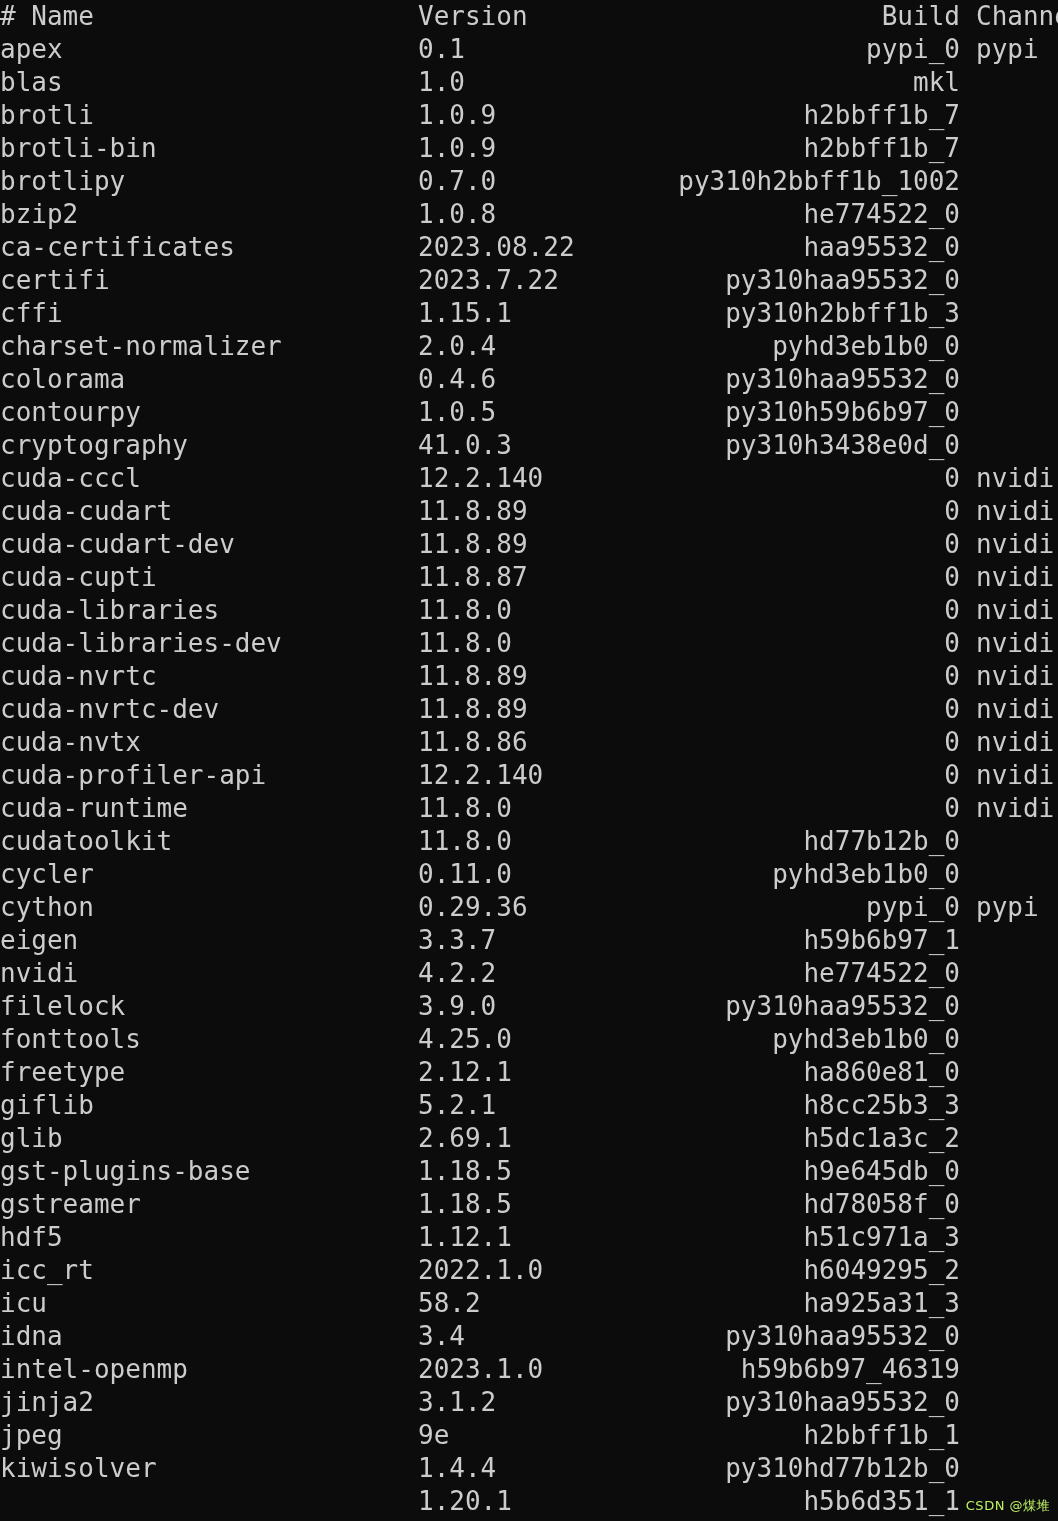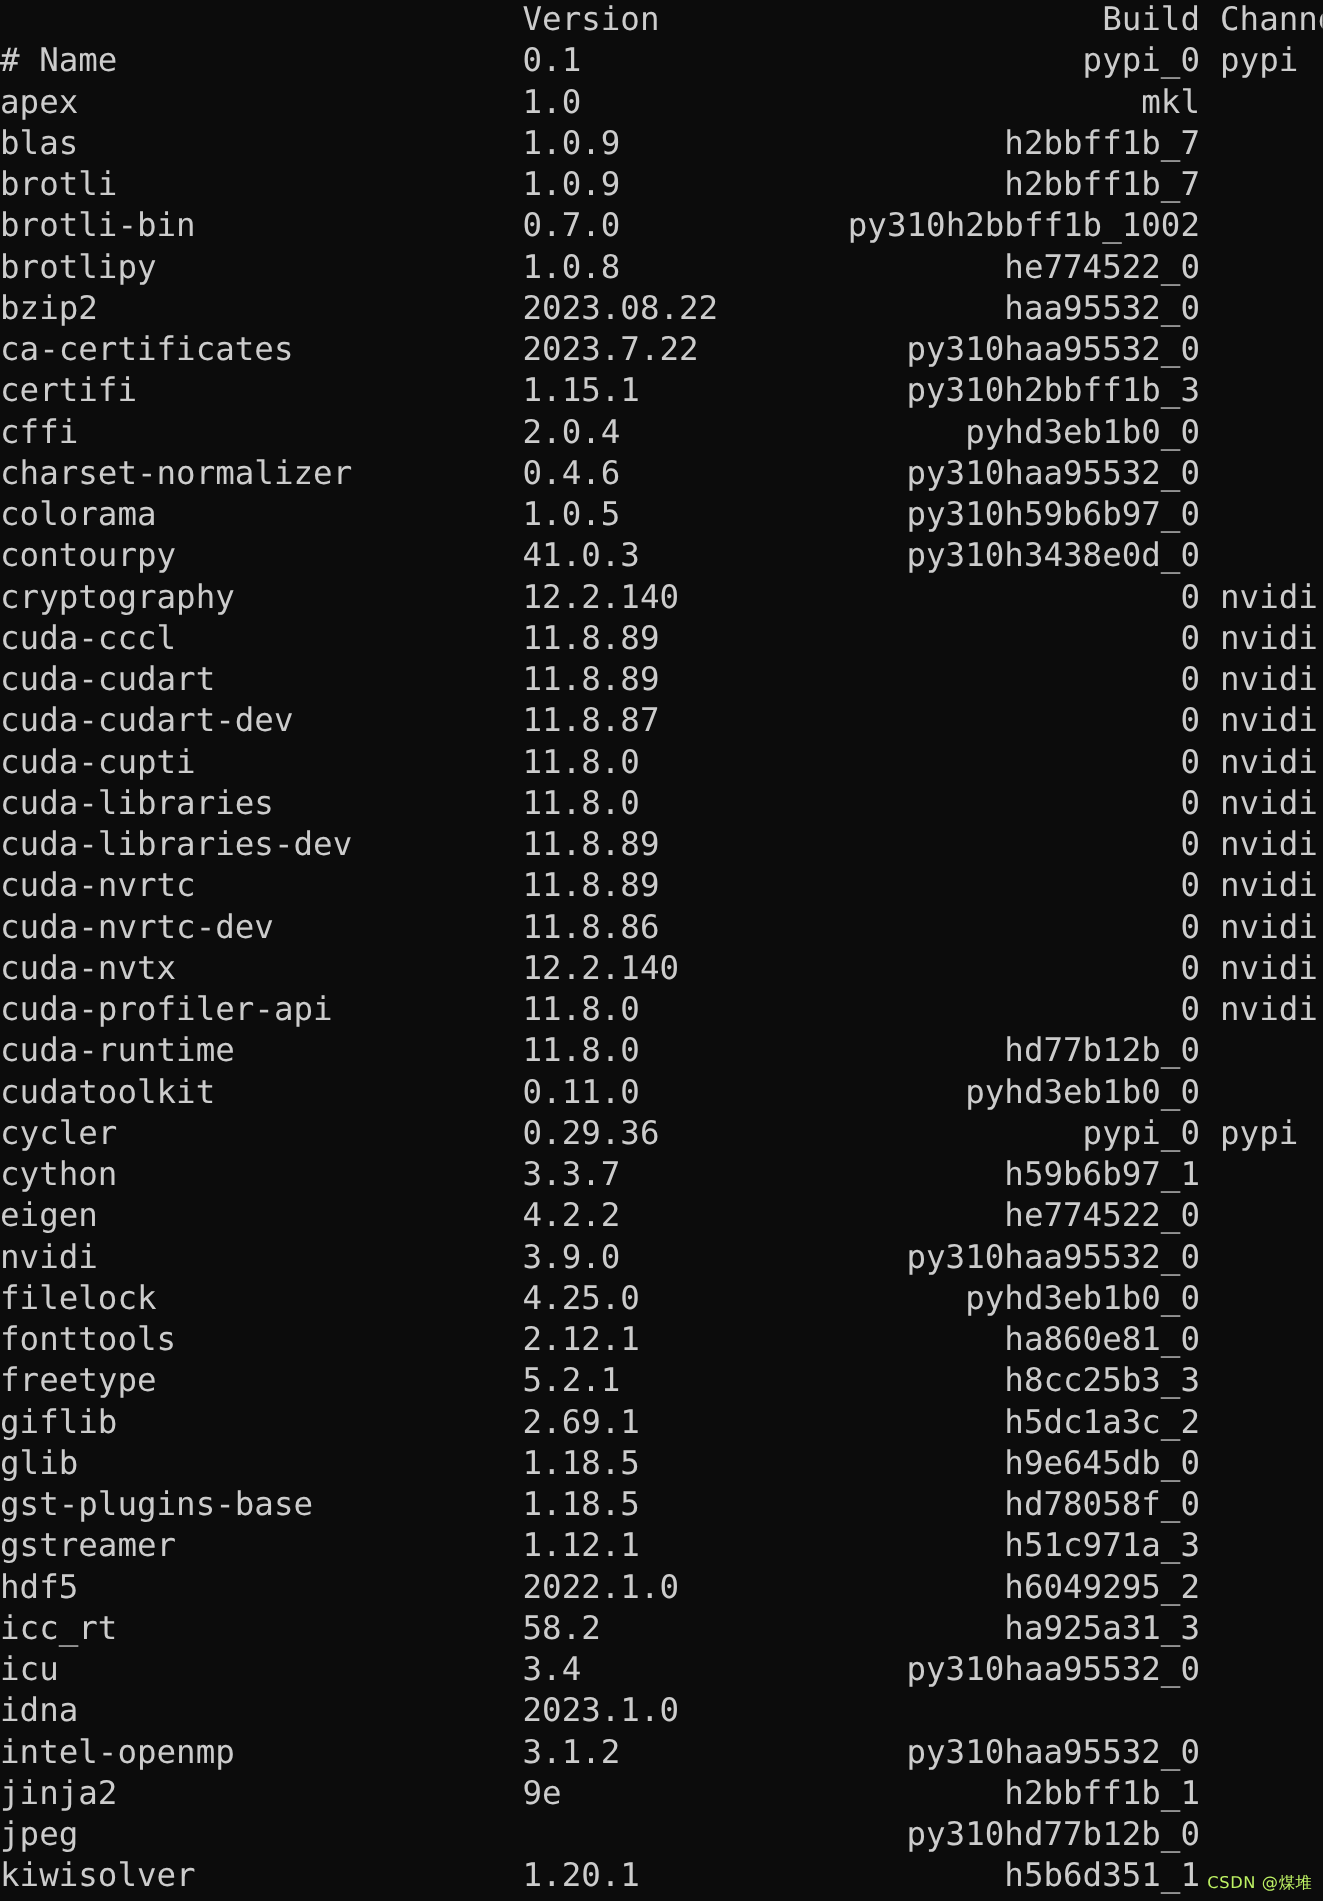--- a/index.html
+++ b/index.html
@@ -43,21 +43,20 @@
   
   .cell {
     position: absolute;
     top: 0;
     white-space: pre;
   }
   .c-name {
     left: 0px;
     width: 418px;
     text-align: left;
-    margin-top: 33px;
   }
   .c-version {
     left: 418px;
     width: 240px;
     text-align: left;
   }
   .c-build {
     left: 448px;
     width: 512px;
     text-align: right;
@@ -126,21 +125,21 @@
       <div class="row"><span class="cell c-name">fonttools</span><span class="cell c-version">4.25.0</span><span class="cell c-build">pyhd3eb1b0_0</span><span class="cell c-channel"></span></div>
       <div class="row"><span class="cell c-name">freetype</span><span class="cell c-version">2.12.1</span><span class="cell c-build">ha860e81_0</span><span class="cell c-channel"></span></div>
       <div class="row"><span class="cell c-name">giflib</span><span class="cell c-version">5.2.1</span><span class="cell c-build">h8cc25b3_3</span><span class="cell c-channel"></span></div>
       <div class="row"><span class="cell c-name">glib</span><span class="cell c-version">2.69.1</span><span class="cell c-build">h5dc1a3c_2</span><span class="cell c-channel"></span></div>
       <div class="row"><span class="cell c-name">gst-plugins-base</span><span class="cell c-version">1.18.5</span><span class="cell c-build">h9e645db_0</span><span class="cell c-channel"></span></div>
       <div class="row"><span class="cell c-name">gstreamer</span><span class="cell c-version">1.18.5</span><span class="cell c-build">hd78058f_0</span><span class="cell c-channel"></span></div>
       <div class="row"><span class="cell c-name">hdf5</span><span class="cell c-version">1.12.1</span><span class="cell c-build">h51c971a_3</span><span class="cell c-channel"></span></div>
       <div class="row"><span class="cell c-name">icc_rt</span><span class="cell c-version">2022.1.0</span><span class="cell c-build">h6049295_2</span><span class="cell c-channel"></span></div>
       <div class="row"><span class="cell c-name">icu</span><span class="cell c-version">58.2</span><span class="cell c-build">ha925a31_3</span><span class="cell c-channel"></span></div>
       <div class="row"><span class="cell c-name">idna</span><span class="cell c-version">3.4</span><span class="cell c-build">py310haa95532_0</span><span class="cell c-channel"></span></div>
-      <div class="row"><span class="cell c-name">intel-openmp</span><span class="cell c-version">2023.1.0</span><span class="cell c-channel"></span></div>
+      <div class="row"><span class="cell c-name">intel-openmp</span><span class="cell c-version">2023.1.0</span><span class="cell c-build">h59b6b97_46319</span><span class="cell c-channel"></span></div>
       <div class="row"><span class="cell c-name">jinja2</span><span class="cell c-version">3.1.2</span><span class="cell c-build">py310haa95532_0</span><span class="cell c-channel"></span></div>
       <div class="row"><span class="cell c-name">jpeg</span><span class="cell c-version">9e</span><span class="cell c-build">h2bbff1b_1</span><span class="cell c-channel"></span></div>
-      <div class="row"><span class="cell c-name">kiwisolver</span><span class="cell c-build">py310hd77b12b_0</span><span class="cell c-channel"></span></div>
+      <div class="row"><span class="cell c-name">kiwisolver</span><span class="cell c-version">1.4.4</span><span class="cell c-build">py310hd77b12b_0</span><span class="cell c-channel"></span></div>
       <div class="row"><span class="cell c-version">1.20.1</span><span class="cell c-build">h5b6d351_1</span><span class="cell c-channel"></span></div>
     </div>
 
   <div class="watermark">CSDN @煤堆</div>
 </div>
 
 </body></html>

